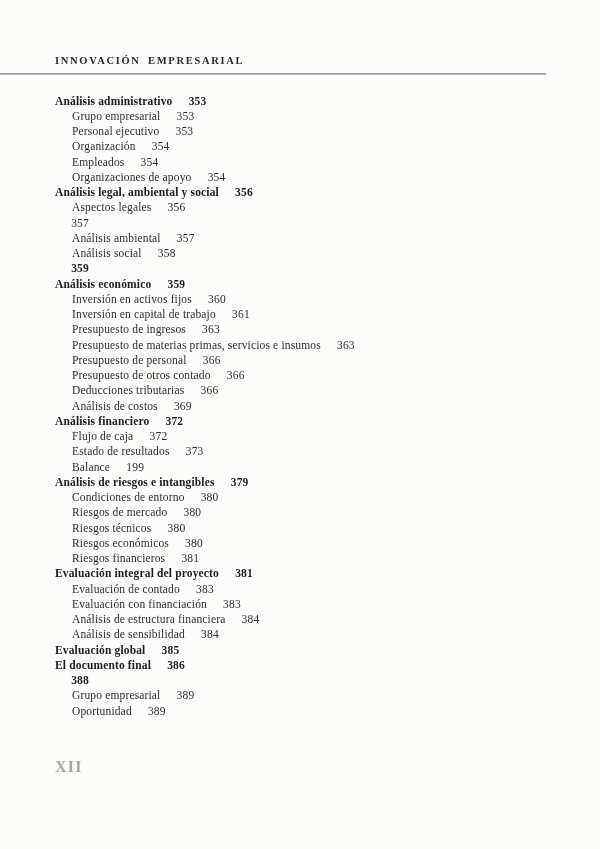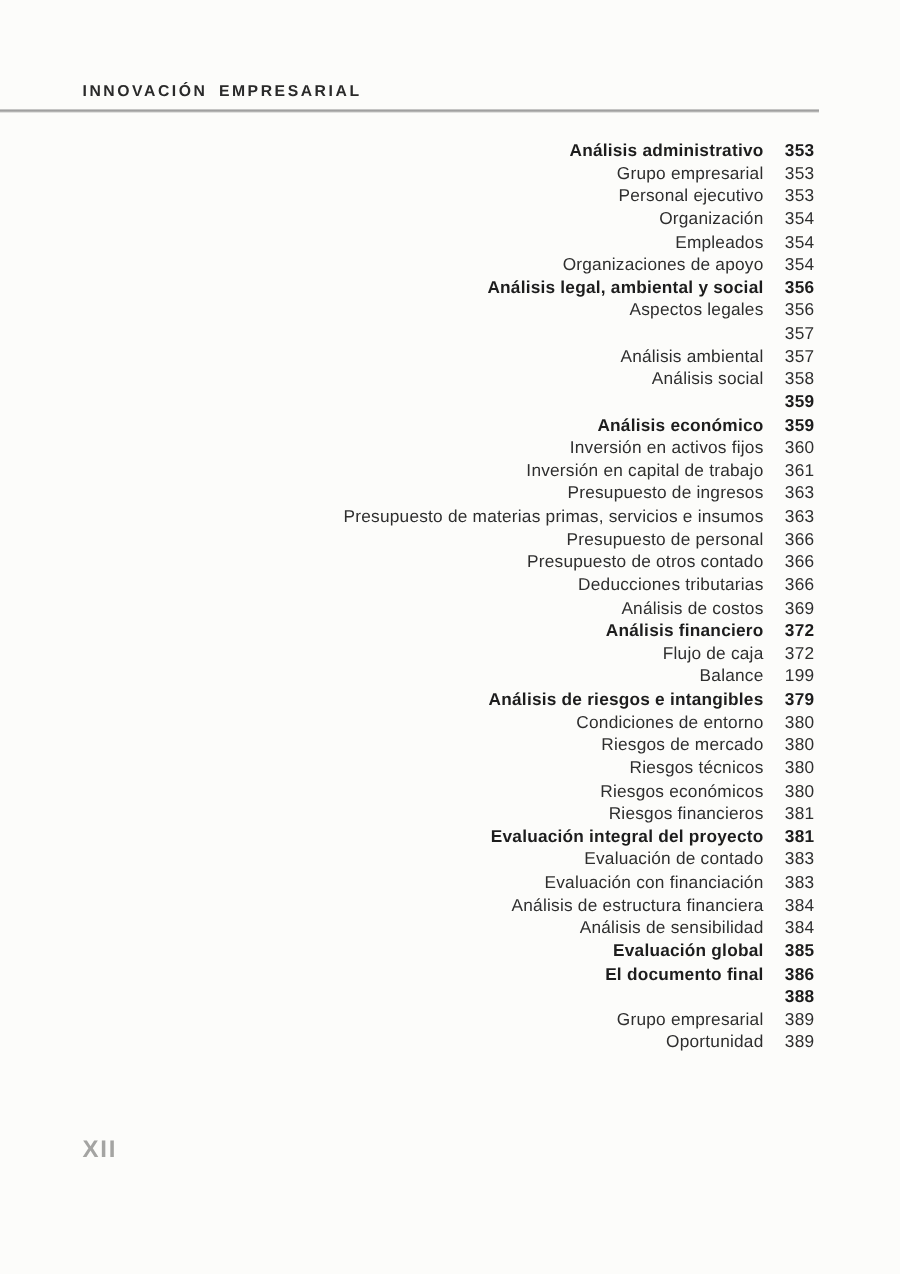--- a/index.html
+++ b/index.html
@@ -12,20 +12,21 @@
     background: #fbfbf9;
     font-family: "Liberation Sans", sans-serif;
     -webkit-font-smoothing: antialiased;
   }
   .page {
     position: relative;
     width: 600px;
     height: 849px;
     background: #fcfcfa;
     overflow: hidden;
+    font-family: Liberation Serif, serif;
   }
   .running-head {
     position: absolute;
     left: 55px;
     top: 55px;
     font-size: 10.5px;
     font-weight: bold;
     letter-spacing: 1.7px;
     color: #2a2a2a;
     word-spacing: 3px;
@@ -41,21 +42,21 @@
   }
   .toc {
     position: absolute;
     left: 55px;
     top: 93px;
     width: 488px;
   }
   .toc-row {
     height: 15.25px;
     display: flex;
-    justify-content: flex-end;
+    justify-content: flex-start;
     align-items: center;
     font-size: 11.5px;
     color: #2e2e2e;
   }
   .toc-row .label {
     white-space: nowrap;
     letter-spacing: 0.15px;
   }
   .toc-row .pagenum {
     text-align: right;
@@ -171,20 +172,24 @@
       </div>
       <div class="toc-row bold">
         <span class="label">Análisis financiero</span>
         <span class="pagenum">372</span>
       </div>
       <div class="toc-row sub">
         <span class="label">Flujo de caja</span>
         <span class="pagenum">372</span>
       </div>
       <div class="toc-row sub">
+        <span class="label">Estado de resultados</span>
+        <span class="pagenum">373</span>
+      </div>
+      <div class="toc-row sub">
         <span class="label">Balance</span>
         <span class="pagenum">199</span>
       </div>
       <div class="toc-row bold">
         <span class="label">Análisis de riesgos e intangibles</span>
         <span class="pagenum">379</span>
       </div>
       <div class="toc-row sub">
         <span class="label">Condiciones de entorno</span>
         <span class="pagenum">380</span>

